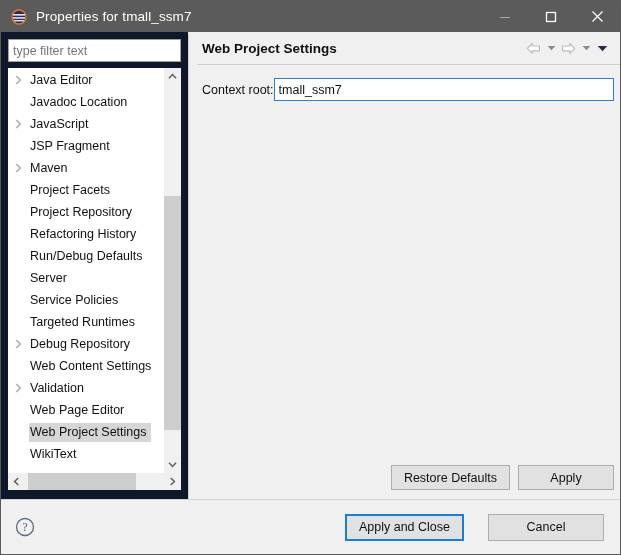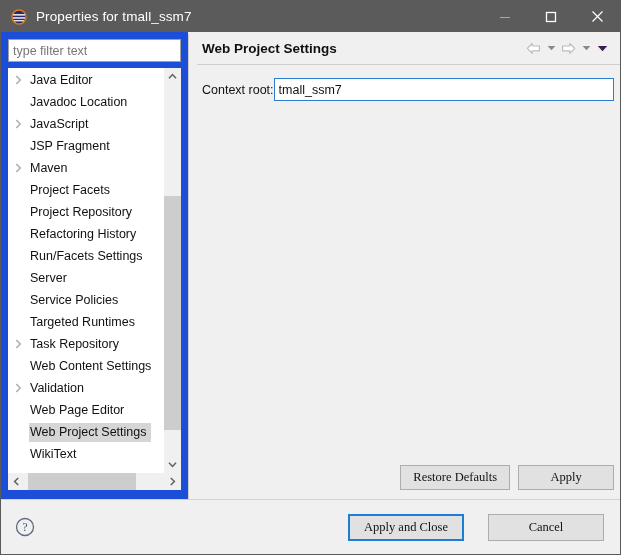--- a/index.html
+++ b/index.html
@@ -73,21 +73,21 @@
     display: flex;
     background: #f0f0f0;
     min-height: 0;
     position: relative;
   }
 
   
   .left-col {
     width: 187px;
     flex: 0 0 187px;
-    background: #1d4ed8;
+    background: #0f172a;
     display: flex;
     flex-direction: column;
     padding: 7px 0 0 0;
     box-sizing: border-box;
     position: relative;
   }
   .filter-wrap { padding: 0 7px 0 7px; }
   .filter-input {
     box-sizing: border-box;
     width: 100%;
@@ -304,21 +304,21 @@
     justify-content: flex-end;
     gap: 8px;
     padding: 0 6px 9px 0;
   }
   .btn {
     min-width: 96px;
     height: 25px;
     box-sizing: border-box;
     background: #e1e1e1;
     border: 1px solid #adadad;
-    font-family: Liberation Serif, serif;
+    font-family: Liberation Sans, sans-serif;
     font-size: 12.5px;
     color: #111;
     display: inline-flex;
     align-items: center;
     justify-content: center;
     padding: 0 12px;
     cursor: default;
     white-space: nowrap;
   }
 
@@ -437,41 +437,41 @@
               <div class="tree-item">
                 <span class="tree-arrow"></span>
                 <span class="tree-label">Project Repository</span>
               </div>
               <div class="tree-item">
                 <span class="tree-arrow"></span>
                 <span class="tree-label">Refactoring History</span>
               </div>
               <div class="tree-item">
                 <span class="tree-arrow"></span>
-                <span class="tree-label">Run/Facets Settings</span>
+                <span class="tree-label">Run/Debug Defaults</span>
               </div>
               <div class="tree-item">
                 <span class="tree-arrow"></span>
                 <span class="tree-label">Server</span>
               </div>
               <div class="tree-item">
                 <span class="tree-arrow"></span>
                 <span class="tree-label">Service Policies</span>
               </div>
               <div class="tree-item">
                 <span class="tree-arrow"></span>
                 <span class="tree-label">Targeted Runtimes</span>
               </div>
               <div class="tree-item">
                 <span class="tree-arrow">
                   <svg width="7" height="10" viewBox="0 0 7 10">
                     <path d="M1.3 1 L5.2 5 L1.3 9" fill="none" stroke="#b0b0b0" stroke-width="1.6"></path>
                   </svg>
                 </span>
-                <span class="tree-label">Task Repository</span>
+                <span class="tree-label">Debug Repository</span>
               </div>
               <div class="tree-item">
                 <span class="tree-arrow"></span>
                 <span class="tree-label">Web Content Settings</span>
               </div>
               <div class="tree-item">
                 <span class="tree-arrow">
                   <svg width="7" height="10" viewBox="0 0 7 10">
                     <path d="M1.3 1 L5.2 5 L1.3 9" fill="none" stroke="#b0b0b0" stroke-width="1.6"></path>
                   </svg>

